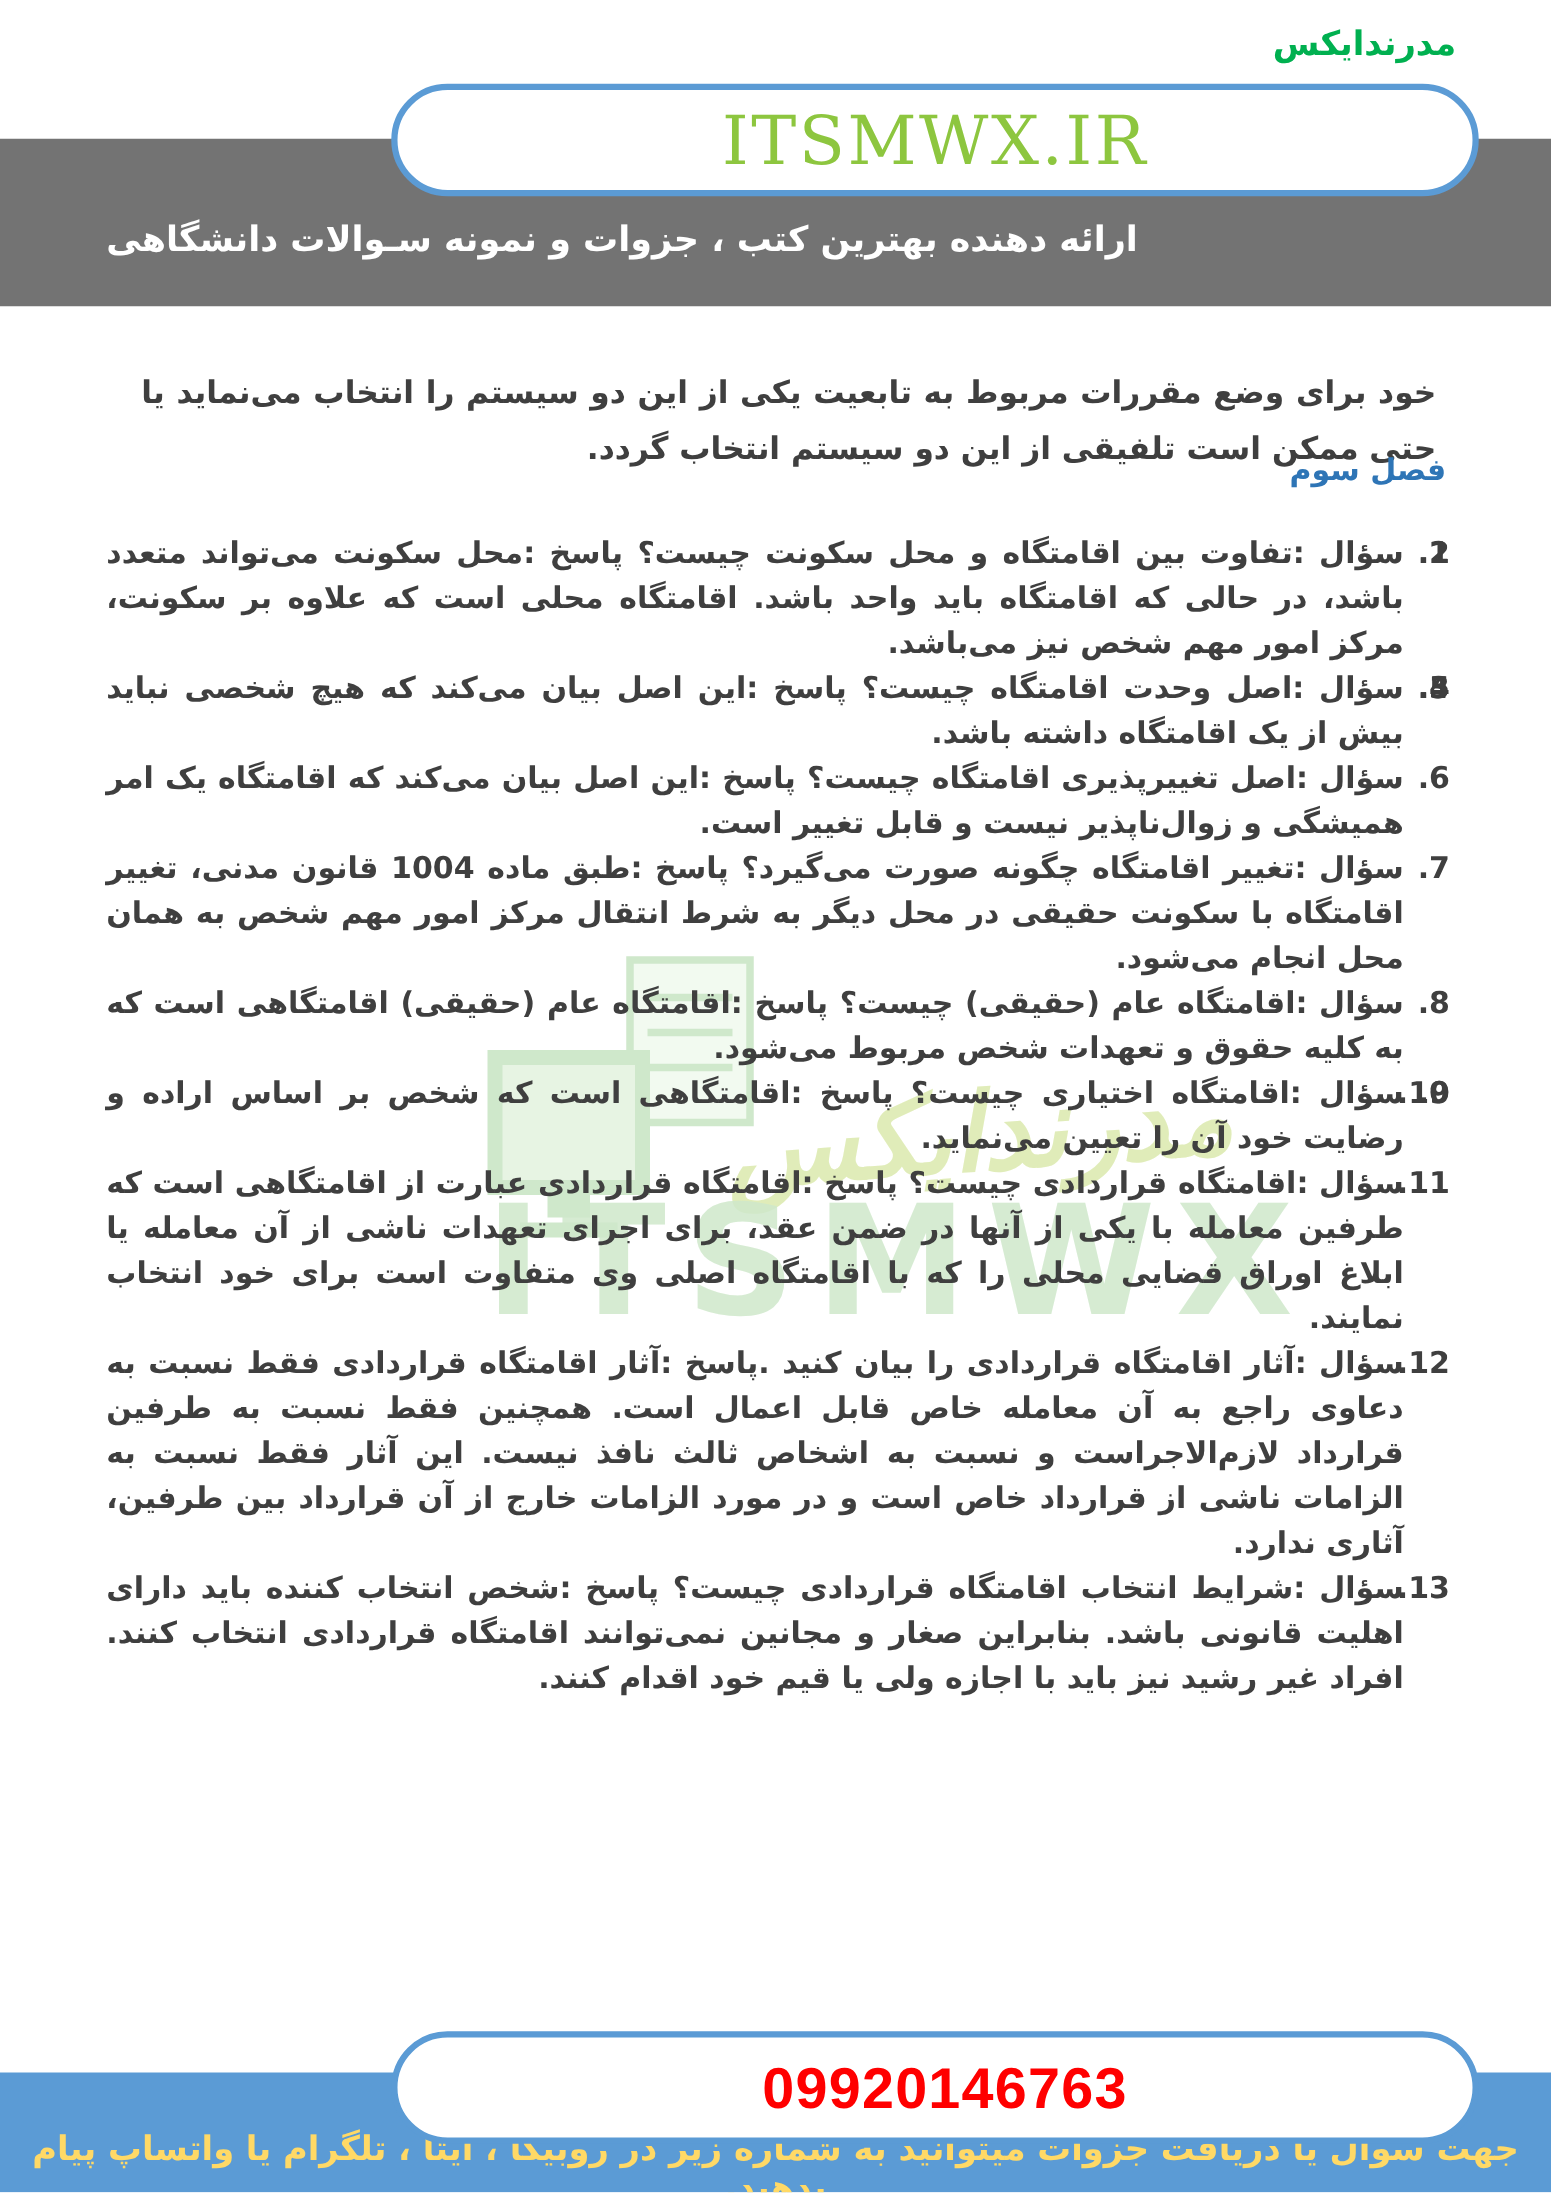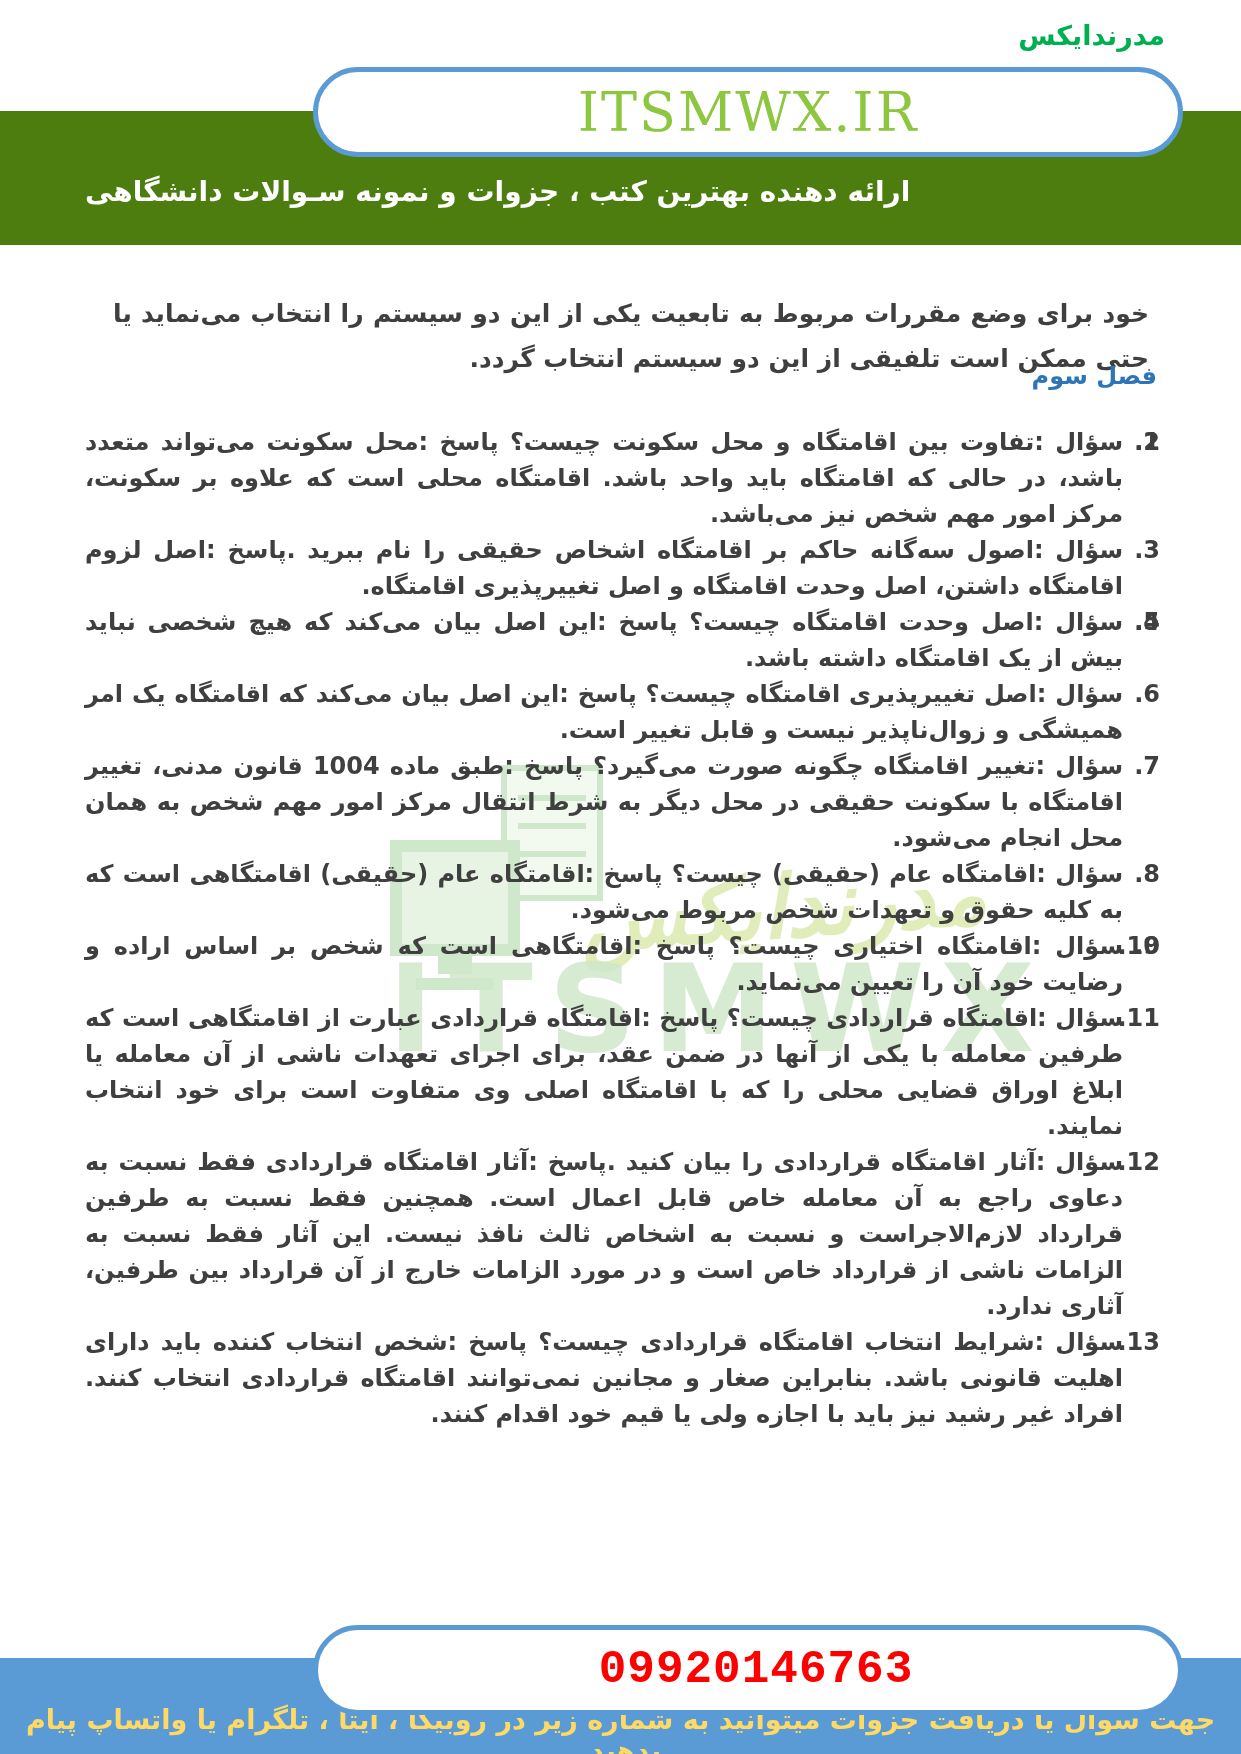--- a/index.html
+++ b/index.html
@@ -12,21 +12,21 @@
   }
 
   
   .brand-top{
     position:absolute;top:20px;right:76px;
     color:#00b050;font-weight:bold;font-size:27px;
     direction:rtl;white-space:nowrap;
   }
   .band-top{
     position:absolute;top:111px;left:0;width:100%;height:134px;
-    background:#4d7c0f;
+    background:#737373;
   }
   .slogan{
     position:absolute;top:64px;left:85px;
     color:#ffffff;font-weight:bold;font-size:28px;
     direction:rtl;white-space:nowrap;
   }
   .pill{
     position:absolute;left:313px;width:870px;height:90px;
     background:#ffffff;border:5px solid #5b9bd5;border-radius:52px;
     box-sizing:border-box;
@@ -94,21 +94,21 @@
     background:#5b9bd5;z-index:3;
   }
   .footer-note{
     position:absolute;top:46px;left:0;right:0;
     text-align:center;
     color:#ffd966;font-weight:bold;font-size:27px;
     direction:rtl;
   }
   .pill-bottom{top:1625px;z-index:6;}
   .phone{
-    font-family:Liberation Mono, monospace;
+    font-family:Liberation Sans, sans-serif;
     color:#ff0000;font-size:46px;font-weight:bold;letter-spacing:1px;margin-left:16px;
   }
 </style>
 </head>
 <body>
 
 <div class="page">
 
   <div class="watermark">
     <svg class="wm-icons" width="240" height="240" viewBox="0 0 240 240">
@@ -147,21 +147,20 @@
   <div class="qa-list">
     <div class="qa-item">
       <span class="qa-marker">1.</span>
     </div>
     <div class="qa-item">
       <span class="qa-marker">2.</span>
       <span>سؤال :تفاوت بین اقامتگاه و محل سکونت چیست؟ پاسخ :محل سکونت می‌تواند متعدد باشد، در حالی که اقامتگاه باید واحد باشد. اقامتگاه محلی است که علاوه بر سکونت، مرکز امور مهم شخص نیز می‌باشد.</span>
     </div>
     <div class="qa-item">
       <span class="qa-marker">3.</span>
-      <span>سؤال :اصول سه‌گانه حاکم بر اقامتگاه اشخاص حقیقی را نام ببرید .پاسخ :اصل لزوم اقامتگاه داشتن، اصل وحدت اقامتگاه و اصل تغییرپذیری اقامتگاه.</span>
     </div>
     <div class="qa-item">
       <span class="qa-marker">4.</span>
     </div>
     <div class="qa-item">
       <span class="qa-marker">5.</span>
       <span>سؤال :اصل وحدت اقامتگاه چیست؟ پاسخ :این اصل بیان می‌کند که هیچ شخصی نباید بیش از یک اقامتگاه داشته باشد.</span>
     </div>
     <div class="qa-item">
       <span class="qa-marker">6.</span>

